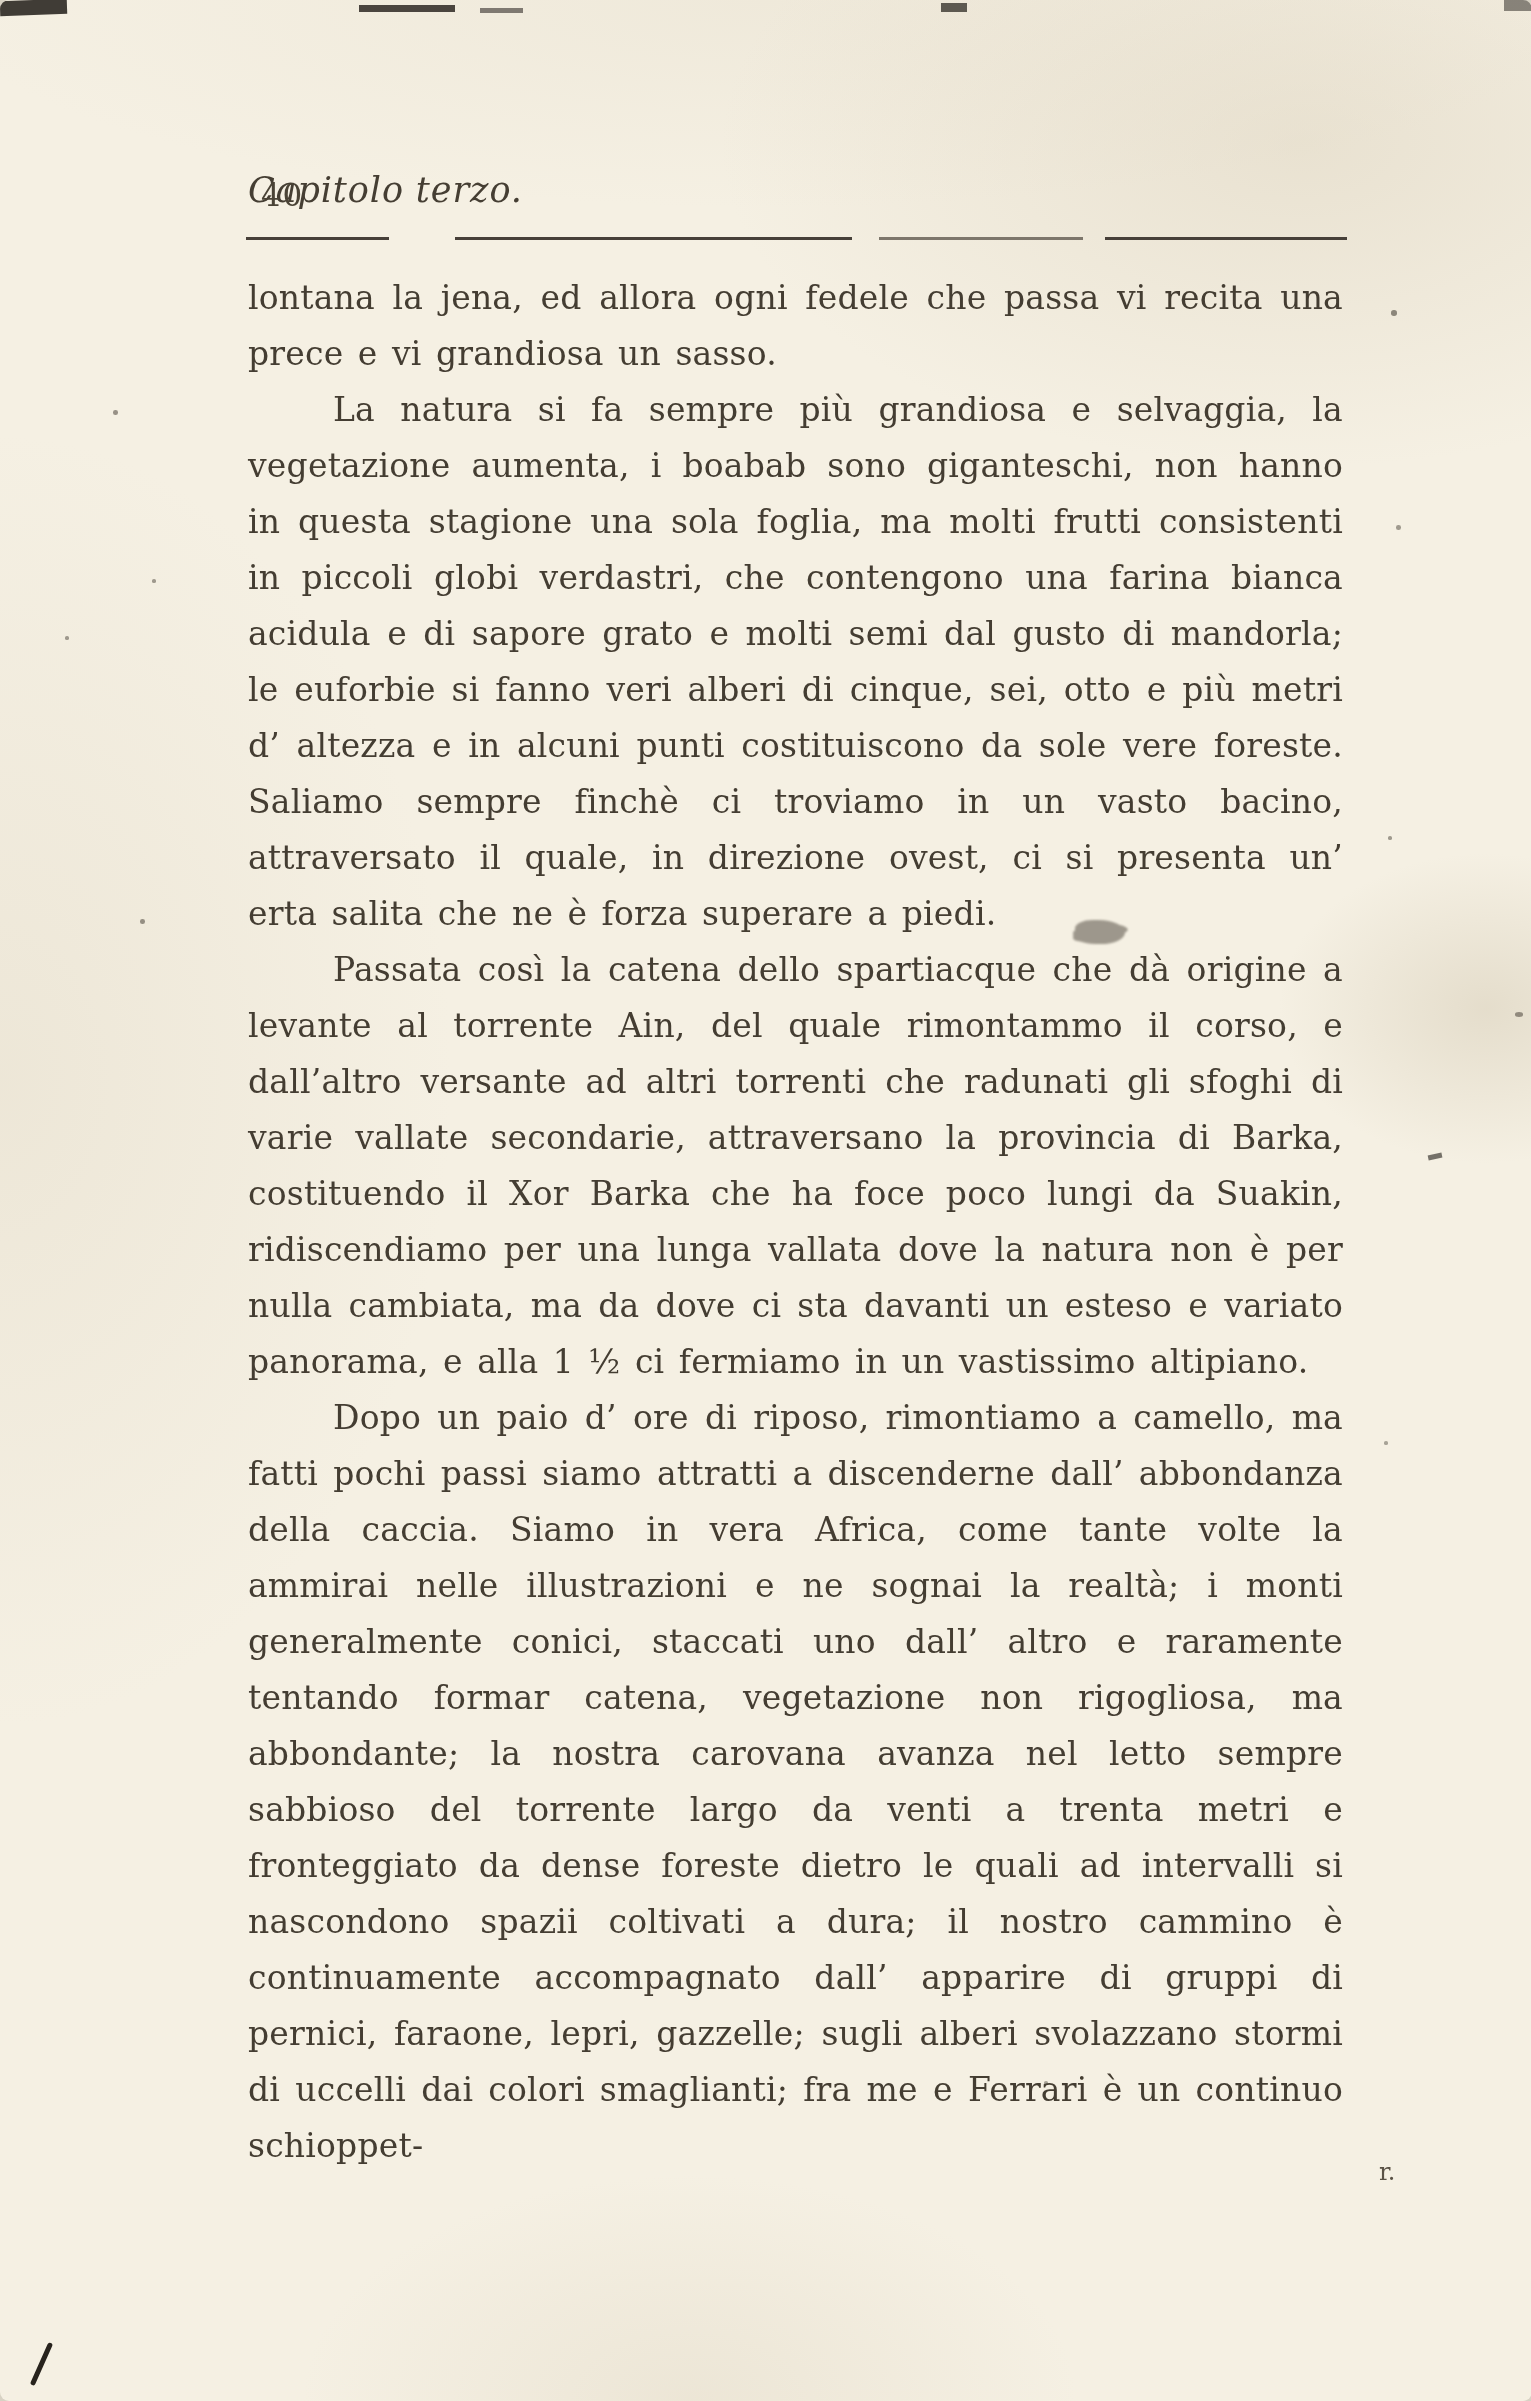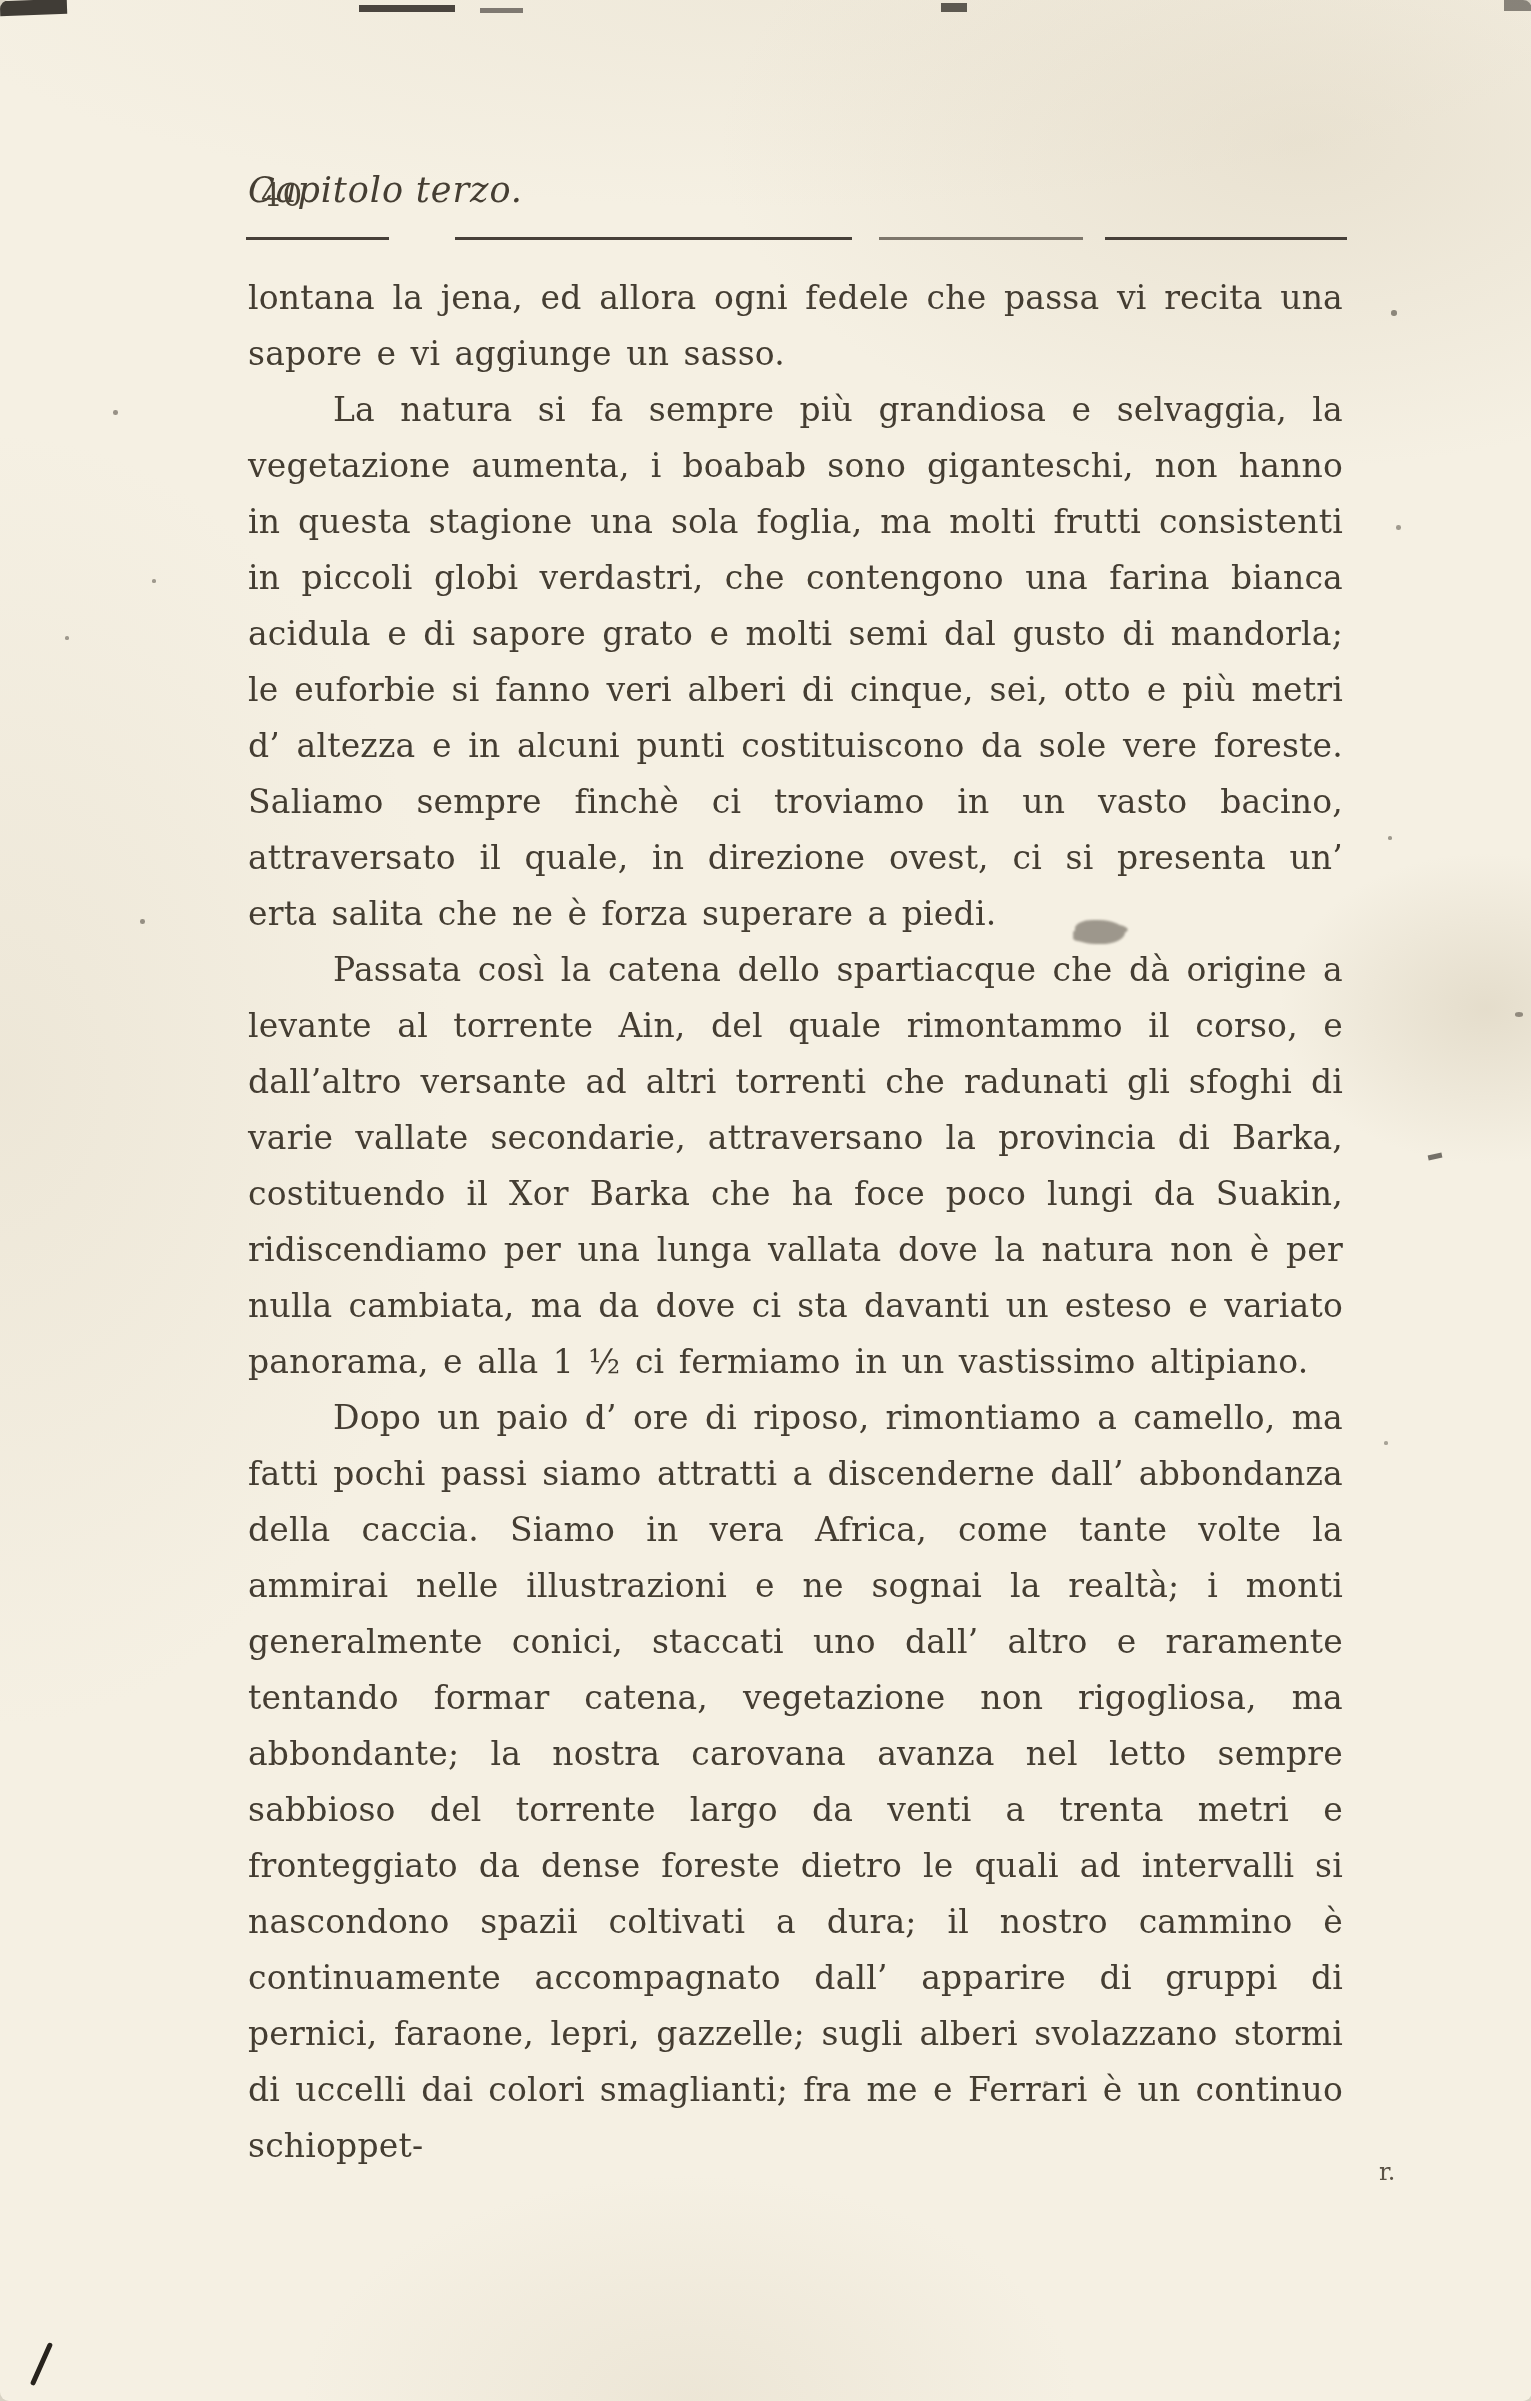--- a/index.html
+++ b/index.html
@@ -127,21 +127,21 @@
 <div class="page">
 
   <div class="header">
     <span class="page-number">40</span>
     <span class="chapter-title">Capitolo terzo.</span>
   </div>
 
   <div class="header-rule"></div>
 
   <div class="text-block">
-    <p class="no-indent">lontana la jena, ed allora ogni fedele che passa vi recita una sapore e vi aggiunge un sasso.</p>
+    <p class="no-indent">lontana la jena, ed allora ogni fedele che passa vi recita una prece e vi grandiosa un sasso.</p>
     <p>La natura si fa sempre più grandiosa e selvaggia, la vegetazione aumenta, i boabab sono giganteschi, non hanno in questa stagione una sola foglia, ma molti frutti consistenti in piccoli globi verdastri, che contengono una farina bianca acidula e di sapore grato e molti semi dal gusto di mandorla; le euforbie si fanno veri alberi di cinque, sei, otto e più metri d’ altezza e in alcuni punti costituiscono da sole vere foreste. Saliamo sempre finchè ci troviamo in un vasto bacino, attraversato il quale, in direzione ovest, ci si presenta un’ erta salita che ne è forza superare a piedi.</p>
     <p>Passata così la catena dello spartiacque che dà origine a levante al torrente Ain, del quale rimontammo il corso, e dall’altro versante ad altri torrenti che radunati gli sfoghi di varie vallate secondarie, attraversano la provincia di Barka, costituendo il Xor Barka che ha foce poco lungi da Suakin, ridiscendiamo per una lunga vallata dove la natura non è per nulla cambiata, ma da dove ci sta davanti un esteso e variato panorama, e alla 1 ½ ci fermiamo in un vastissimo altipiano.</p>
     <p>Dopo un paio d’ ore di riposo, rimontiamo a camello, ma fatti pochi passi siamo attratti a discenderne dall’ abbondanza della caccia. Siamo in vera Africa, come tante volte la ammirai nelle illustrazioni e ne sognai la realtà; i monti generalmente conici, staccati uno dall’ altro e raramente tentando formar catena, vegetazione non rigogliosa, ma abbondante; la nostra carovana avanza nel letto sempre sabbioso del torrente largo da venti a trenta metri e fronteggiato da dense foreste dietro le quali ad intervalli si nascondono spazii coltivati a dura; il nostro cammino è continuamente accompagnato dall’ apparire di gruppi di pernici, faraone, lepri, gazzelle; sugli alberi svolazzano stormi di uccelli dai colori smaglianti; fra me e Ferrari è un continuo schioppet-</p>
   </div>
 
   <span class="marginal-mark">r.</span>
 
   <div class="smudge"></div>
   <div class="pen-stroke"></div>
 

